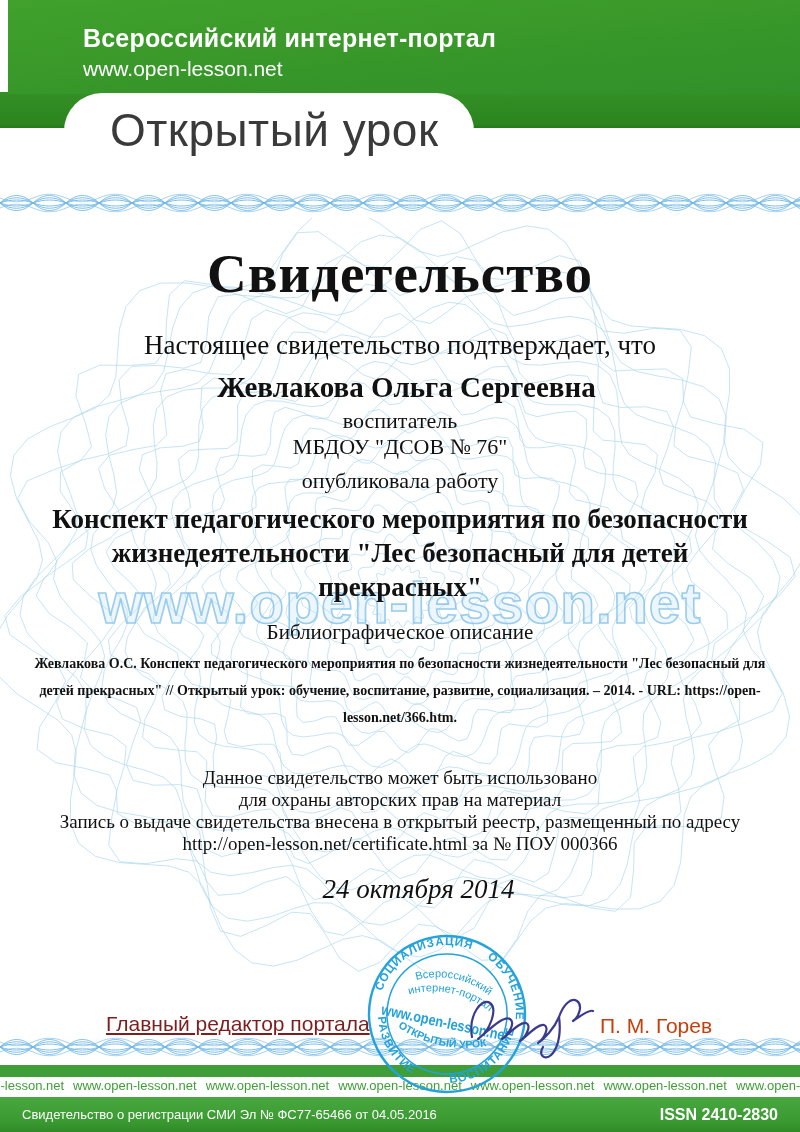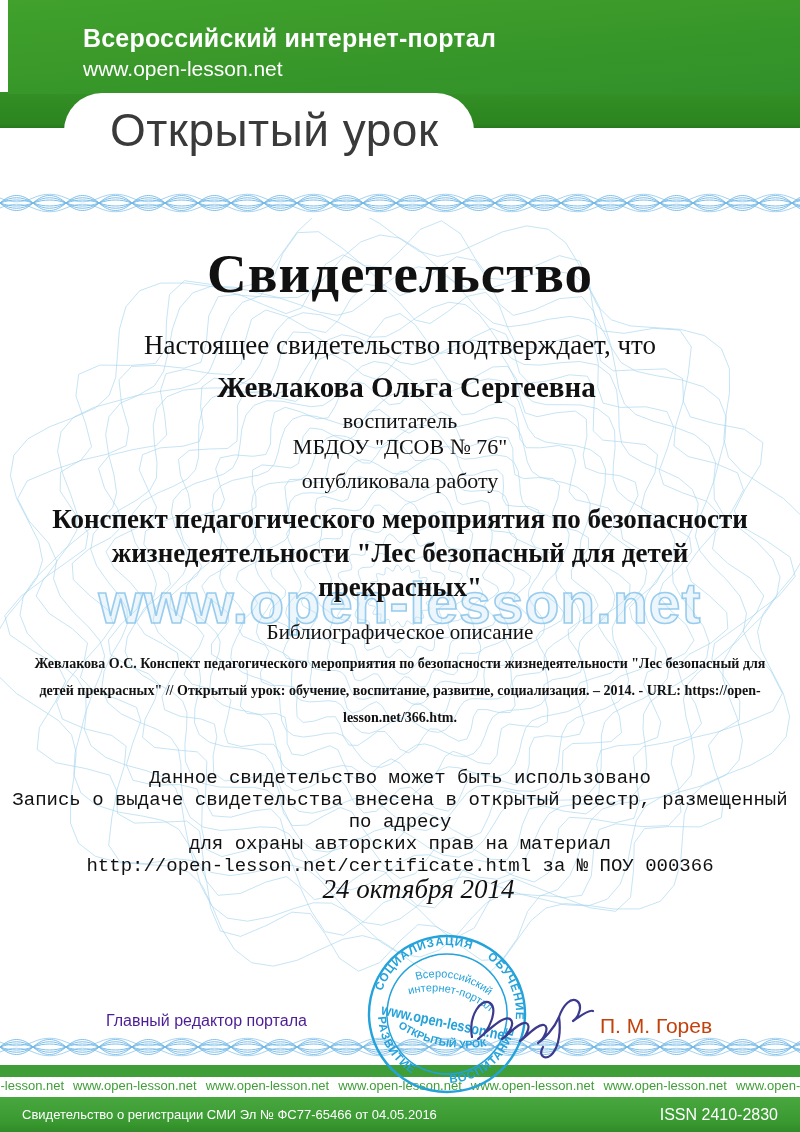--- a/index.html
+++ b/index.html
@@ -42,42 +42,42 @@
   .confirms{top:330px;font-size:27px;}
   .recipient-name{top:371px;font-size:29px;font-weight:bold;margin-left:13px;}
   .recipient-position{top:408px;font-size:22px;}
   .recipient-org{top:434px;font-size:22px;}
   .published{top:468px;font-size:22px;}
   .work-title{top:502px;font-size:27px;font-weight:bold;line-height:34px;}
   .work-title div{max-width:705px;margin:0 auto;}
   .biblio-label{top:620px;font-size:21px;}
   .biblio-text{top:650px;font-size:14px;font-weight:bold;line-height:27px;}
   .biblio-text div{max-width:745px;margin:0 auto;}
-  .legal{top:767px;font-size:19px;line-height:22px;font-family:Liberation Mono, monospace;}
+  .legal{top:767px;font-size:19px;line-height:22px;}
   .issue-date{top:874px;font-size:27px;font-style:italic;padding-left:37px;}
 
   
-  .editor-label{position:absolute;left:106px;top:1012px;font-size:16px;color:#4c1d95;z-index:2;}
+  .editor-label{position:absolute;left:106px;top:1012px;font-size:21px;color:#7f1d1d;z-index:2;text-decoration:underline;}
   .editor-name{position:absolute;left:600px;top:1014px;font-size:21px;color:#c2410c;z-index:2;}
   .stamp{position:absolute;left:357px;top:924px;z-index:4;}
   .stamp text{font-family:"Liberation Sans",sans-serif;}
   .signature{position:absolute;left:462px;top:985px;z-index:5;}
 
   
   .green-strip{position:absolute;left:0;top:1065px;width:800px;height:12px;background:#3f9e38;z-index:2;}
   .url-strip{position:absolute;left:0;top:1078px;width:800px;height:18px;z-index:2;
     display:flex;gap:9px;justify-content:center;overflow:hidden;
     color:#3f9e38;font-size:13px;white-space:nowrap;}
   .url-strip span{flex-shrink:0;}
   .bottom-bar{position:absolute;left:0;top:1097px;width:800px;height:35px;z-index:3;
     background:linear-gradient(180deg,#48a73f 0%,#3a9a31 70%,#2f8a27 100%);
     display:flex;align-items:center;justify-content:space-between;
     padding:0 22px;box-sizing:border-box;color:#fff;}
   .reg-text{font-size:13px;}
-  .issn{font-size:16px;font-weight:normal;}
+  .issn{font-size:16px;font-weight:bold;}
 </style>
 </head>
 <body>
 
 <svg width="0" height="0" style="position:absolute">
   <defs>
     <pattern id="guill" width="66" height="22" patternUnits="userSpaceOnUse">
       <g fill="none" stroke="#6fb7e5" stroke-width="0.9">
         <path d="M0,11 C11,1 22,1 33,11 C44,21 55,21 66,11"></path>
         <path d="M0,11 C11,21 22,21 33,11 C44,1 55,1 66,11"></path>
@@ -145,22 +145,22 @@
   <div class="ct published">опубликовала работу</div>
   <div class="ct work-title">
     <div>Конспект педагогического мероприятия по безопасности жизнедеятельности "Лес безопасный для детей прекрасных"</div>
   </div>
   <div class="ct biblio-label">Библиографическое описание</div>
   <div class="ct biblio-text">
     <div>Жевлакова О.С. Конспект педагогического мероприятия по безопасности жизнедеятельности "Лес безопасный для детей прекрасных" // Открытый урок: обучение, воспитание, развитие, социализация. – 2014. - URL: https://open-lesson.net/366.htm.</div>
   </div>
   <div class="ct legal">
     <div>Данное свидетельство может быть использовано</div>
+    <div>для охраны авторских прав на материал</div>
     <div>Запись о выдаче свидетельства внесена в открытый реестр, размещенный по адресу</div>
-    <div>для охраны авторских прав на материал</div>
     <div>http://open-lesson.net/certificate.html за № ПОУ 000366</div>
   </div>
   <div class="ct issue-date">24 октября 2014</div>
 
   <div class="editor-label">Главный редактор портала</div>
   <div class="editor-name">П. М. Горев</div>
 
   <svg class="stamp" width="180" height="180" viewBox="-90 -90 180 180">
     <defs>
       <path id="arcTop" d="M -69 0 A 69 69 0 0 1 69 0"></path>

